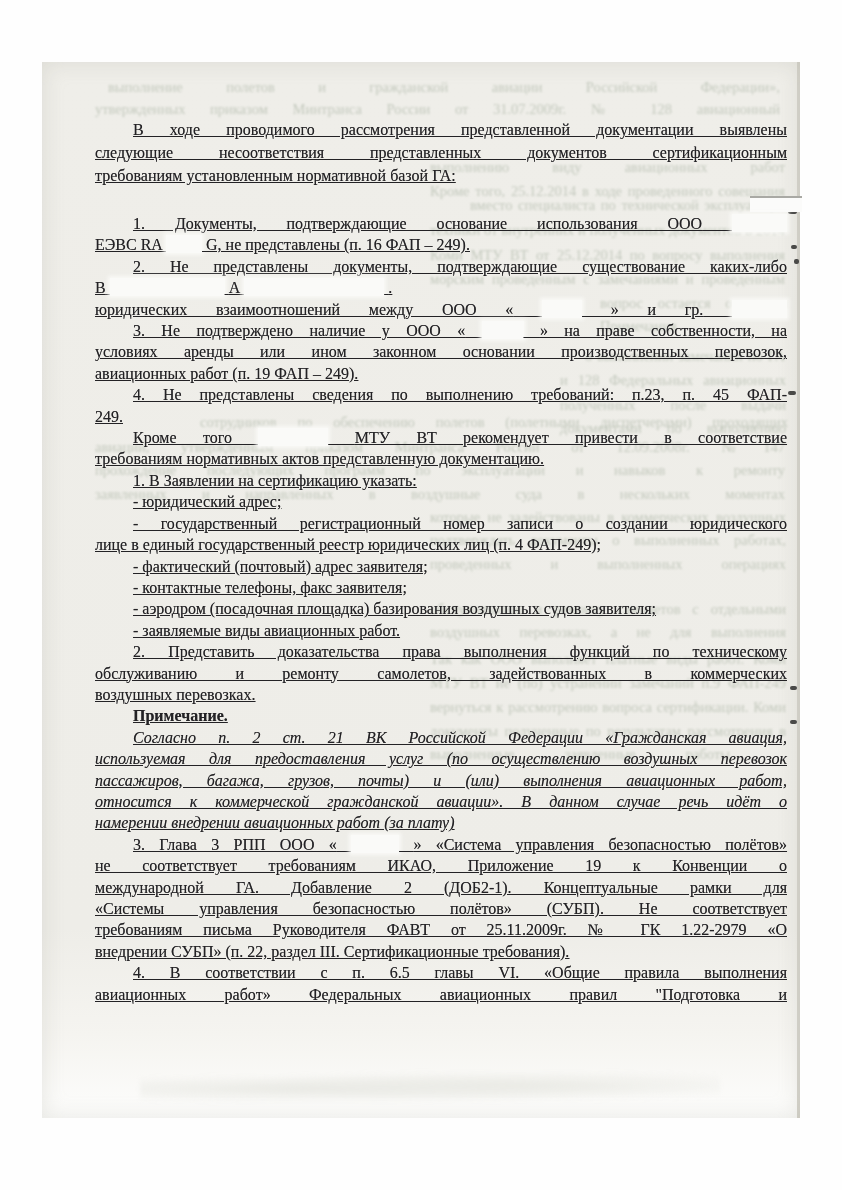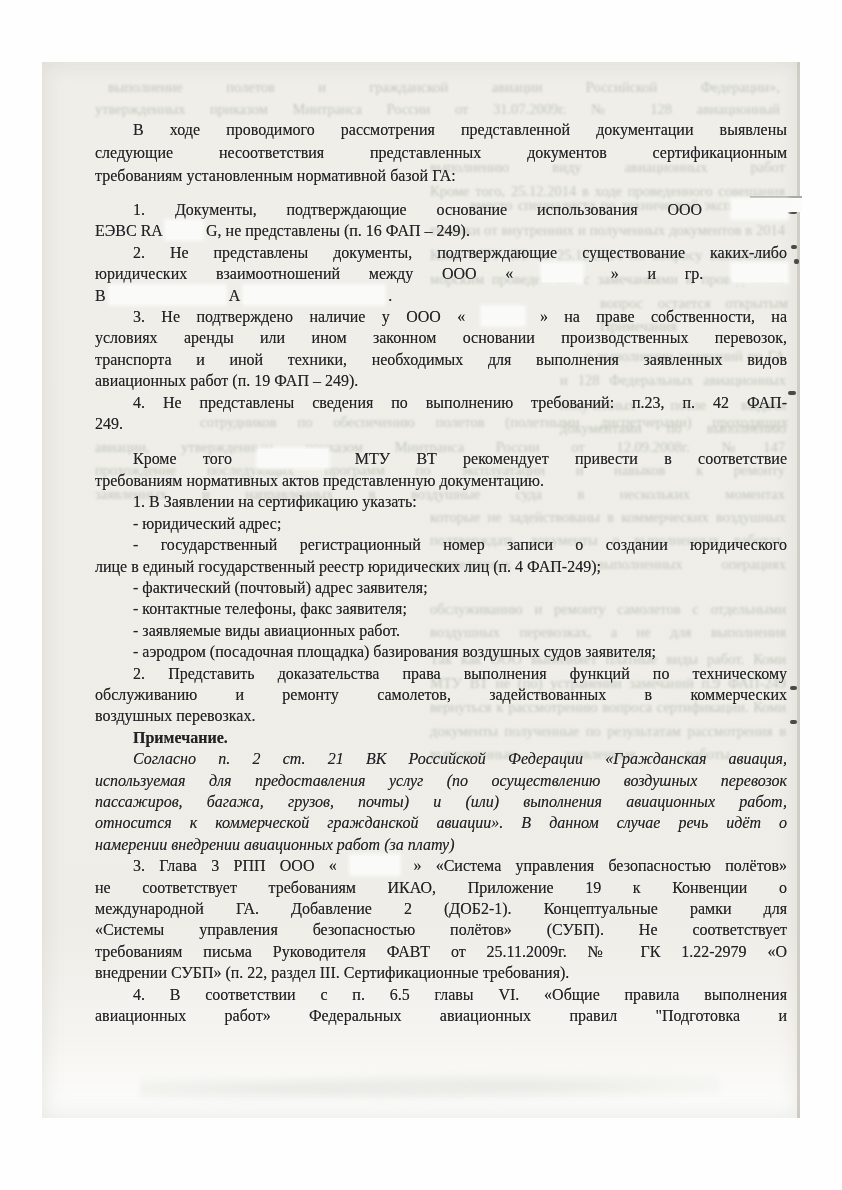--- a/index.html
+++ b/index.html
@@ -35,24 +35,24 @@
   .line-artifact{position:absolute;left:750px;top:196px;width:52px;height:14px;
                  background:#fbfbfa;border-top:2px solid #a9a9a4;z-index:3;}
   .smudge{position:absolute;left:140px;top:1072px;width:580px;height:34px;z-index:2;opacity:.5;
           background:radial-gradient(ellipse at 30% 50%,#d9dad2 0%,rgba(217,218,210,0) 60%),
                      radial-gradient(ellipse at 65% 40%,#dcddd5 0%,rgba(220,221,213,0) 55%);
           filter:blur(2px);}
   
   .txt{position:absolute;left:95px;top:118px;width:692px;z-index:4;color:#232225;
        font-size:16px;line-height:21.4px;text-shadow:0 0 .5px rgba(35,34,37,.55);}
   .para{margin:0;}
-  .ln{text-align:justify;}
+  .ln{text-align:justify;text-decoration:underline;}
   .jl{text-align-last:justify;}
   .ind{text-indent:38px;}
-  .mt1{margin-top:12px;}   .mt2{margin-top:14px;}
+  .mt1{margin-top:26px;}   .mt2{}
   .bold{font-weight:bold;} .it{font-style:italic;}
   .intro{line-height:23px;}
   .redact{display:inline-block;height:18px;vertical-align:-3px;background:#fafaf8;
           box-shadow:0 0 4px 2px rgba(250,250,248,.95);}
   .w36{width:36px}.w40{width:40px}.w42{width:42px}.w48{width:48px}
   .w55{width:55px}.w70{width:70px}.w115{width:115px}.w140{width:140px}
 </style>
 </head>
 <body>
 
@@ -114,69 +114,68 @@
       </div>
       <div class="ln">
         <span>ЕЭВС RA</span>
         <span class="redact w36"></span>
         <span>G, не представлены (п. 16 ФАП – 249).</span>
       </div>
     </div>
 
     <div class="para">
       <div class="ln jl ind">2. Не представлены документы, подтверждающие  существование каких-либо</div>
-      <div class="ln jl">
-        <span>юридических взаимоотношений между ООО «</span>
-        <span class="redact w40"></span>
-        <span>» и гр.</span>
-        <span class="redact w55"></span>
-      </div>
       <div class="ln">
         <span>В</span>
         <span class="redact w115"></span>
         <span>А</span>
         <span class="redact w140"></span>
         <span>.</span>
       </div>
+      <div class="ln jl">
+        <span>юридических взаимоотношений между ООО «</span>
+        <span class="redact w40"></span>
+        <span>» и гр.</span>
+        <span class="redact w55"></span>
+      </div>
     </div>
 
     <div class="para">
       <div class="ln jl ind">
         <span>3. Не подтверждено наличие у ООО «</span>
         <span class="redact w42"></span>
         <span>» на праве собственности, на</span>
       </div>
       <div class="ln jl">условиях аренды или ином законном основании производственных перевозок,</div>
-      <div class="ln jl">транспорта и иной техники, необходимых для выполнения заявленных видов</div>
       <div class="ln">авиационных работ (п. 19 ФАП – 249).</div>
     </div>
 
     <div class="para">
-      <div class="ln jl ind">4. Не представлены сведения по выполнению требований: п.23, п. 42 ФАП-</div>
+      <div class="ln jl ind">4. Не представлены сведения по выполнению требований: п.23, п. 45 ФАП-</div>
       <div class="ln">249.</div>
     </div>
 
     <div class="para mt2">
       <div class="ln jl ind">
         <span>Кроме того</span>
         <span class="redact w70"></span>
         <span>МТУ ВТ рекомендует привести в соответствие</span>
       </div>
       <div class="ln">требованиям нормативных актов представленную документацию.</div>
     </div>
 
     <div class="para">
       <div class="ln ind">1. В Заявлении на сертификацию указать:</div>
       <div class="ln ind">- юридический адрес;</div>
       <div class="ln jl ind">- государственный регистрационный номер записи о создании юридического</div>
       <div class="ln">лице в единый государственный реестр юридических лиц (п. 4 ФАП-249);</div>
       <div class="ln ind">- фактический (почтовый) адрес заявителя;</div>
       <div class="ln ind">- контактные телефоны, факс заявителя;</div>
+      <div class="ln ind">- аэродром (посадочная площадка) базирования воздушных судов заявителя;</div>
       <div class="ln ind">- заявляемые виды авиационных работ.</div>
-      <div class="ln ind">- аэродром (посадочная площадка) базирования воздушных судов заявителя;</div>
     </div>
 
     <div class="para">
       <div class="ln jl ind">2. Представить доказательства права выполнения функций по техническому</div>
       <div class="ln jl">обслуживанию и ремонту самолетов, задействованных в коммерческих</div>
       <div class="ln">воздушных перевозках.</div>
     </div>
 
     <div class="para">
       <div class="ln ind bold">Примечание.</div>

